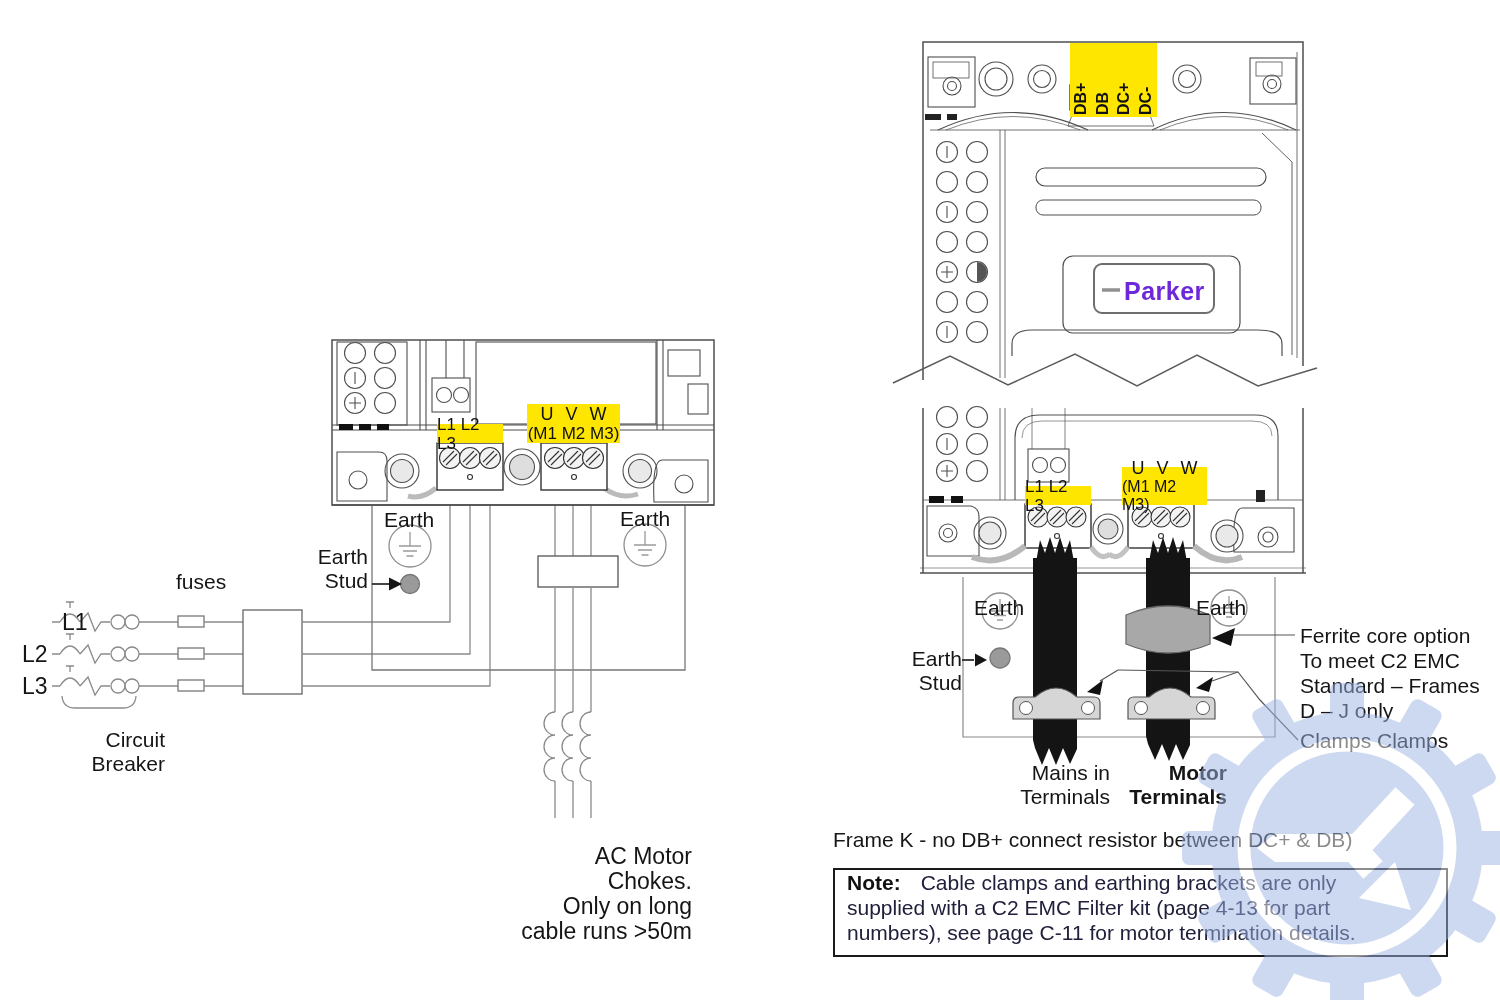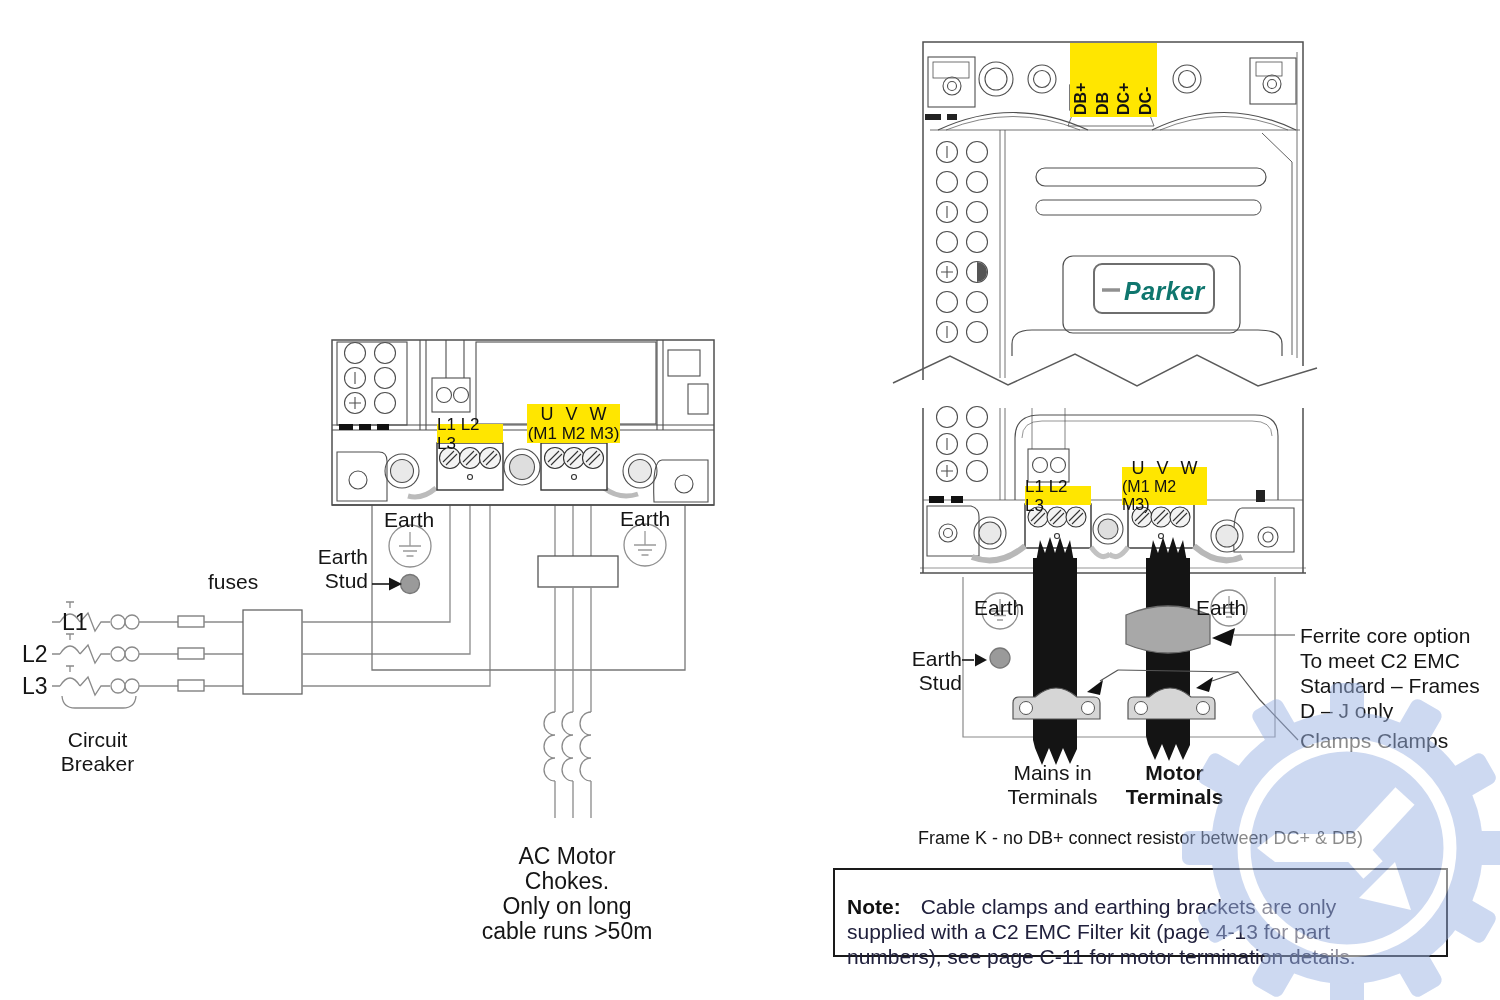--- a/index.html
+++ b/index.html
@@ -1,34 +1,34 @@
 <!DOCTYPE html>
 <html><head>
 <meta charset="utf-8">
 <style>
   html,body{margin:0;padding:0;background:#fff;}
   #canvas{position:relative;width:1500px;height:1000px;background:#ffffff;overflow:hidden;
           font-family:"Liberation Sans",sans-serif;}
   svg{position:absolute;left:0;top:0;}
   .lbl{position:absolute;color:#151515;font-size:21px;line-height:24px;white-space:pre-line;}
-  .center{text-align:center;}
+  .center{text-align:right;}
   .right{text-align:right;}
   .phase{font-size:23px;line-height:26px;}
   .ylabel{position:absolute;background:#FFE600;color:#111;display:flex;align-items:center;
           justify-content:center;flex-direction:column;}
   .term-sm{font-size:17px;line-height:19px;}
   .uvw1{font-size:18px;line-height:20px;word-spacing:7px;}
   .uvw2{font-size:16px;line-height:18px;}
   .dcbox{position:absolute;background:#FFE600;display:flex;flex-direction:row;align-items:center;justify-content:space-between;padding:0 2px;}
   .dcterm{writing-mode:vertical-rl;transform:rotate(180deg);font-size:16px;font-weight:700;color:#111;
           height:70px;display:flex;align-items:center;}
-  .brand{position:absolute;color:#0f766e;font-weight:700;font-style:italic;font-size:25px;letter-spacing:.5px;}
-  .caption{position:absolute;font-size:18px;color:#161616;text-align:center;}
+  .brand{position:absolute;color:#6d28d9;font-weight:700;font-size:25px;letter-spacing:.5px;}
+  .caption{position:absolute;font-size:21px;color:#161616;}
   .notebox{position:absolute;border:2px solid #1a1a1a;color:#20203c;font-size:21px;line-height:25px;
-           padding:24px 66px 8px 12px;box-sizing:border-box;}
+           padding:0 66px 8px 12px;box-sizing:border-box;}
   .noteprefix{font-weight:700;color:#111;margin-right:20px;}
   .chokes{font-size:23px;line-height:25px;}
   .wm{position:absolute;left:0;top:0;opacity:.5;pointer-events:none;z-index:9;}
 </style>
 </head>
 <body>
 
 <div id="canvas">
 
 <svg width="1500" height="1000" viewBox="0 0 1500 1000">
@@ -319,21 +319,21 @@
     <polygon points="1087,692 1103,680 1100,695" fill="#111" stroke="none"></polygon>
     <path d="M1238,672 L1212,681"></path>
     <polygon points="1196,688 1213,677 1209,692" fill="#111" stroke="none"></polygon>
   </g>
 </svg>
 
 <div class="lbl phase" style="left:22px;top:609px;margin-left:40px;">L1</div>
 <div class="lbl phase" style="left:22px;top:641px;">L2</div>
 <div class="lbl phase" style="left:22px;top:673px;">L3</div>
 
-<div class="lbl" style="left:176px;top:570px;margin-left:32px;">fuses</div>
+<div class="lbl" style="left:176px;top:570px;">fuses</div>
 <div class="lbl center" style="left:30px;top:728px;width:135px;">Circuit
 Breaker</div>
 
 <div class="lbl" style="left:384px;top:508px;">Earth</div>
 <div class="lbl" style="left:620px;top:507px;">Earth</div>
 <div class="lbl right" style="left:300px;top:545px;width:68px;">Earth
 Stud</div>
 
 <div class="ylabel term-sm" style="left:437px;top:424px;width:66px;height:19px;">L1 L2 L3</div>
 <div class="ylabel" style="left:527px;top:404px;width:93px;height:39px;">

